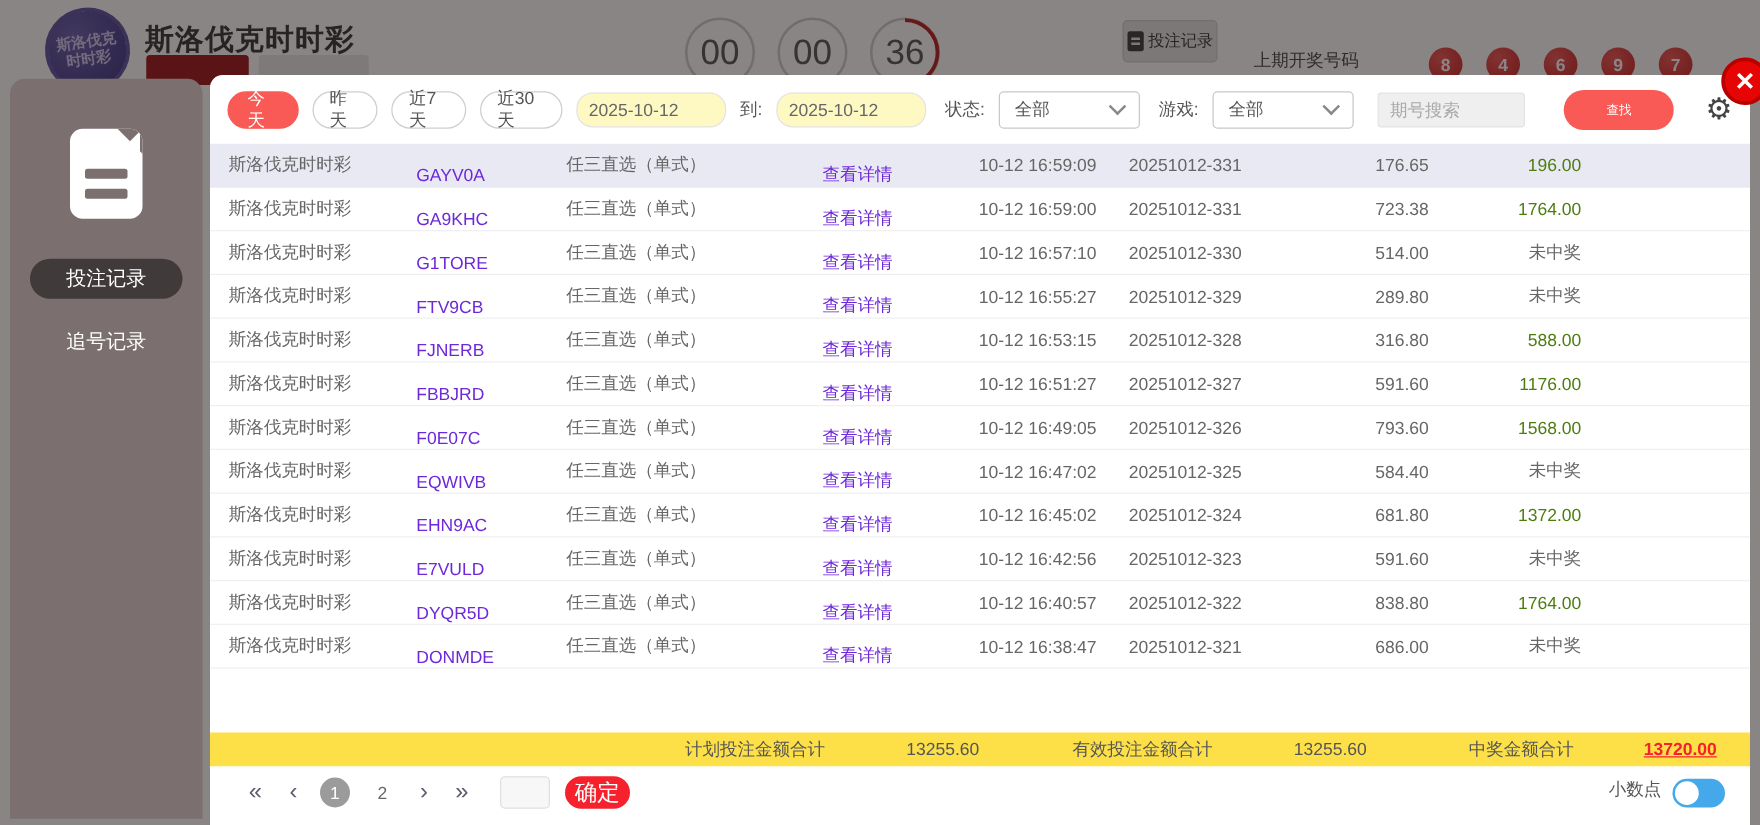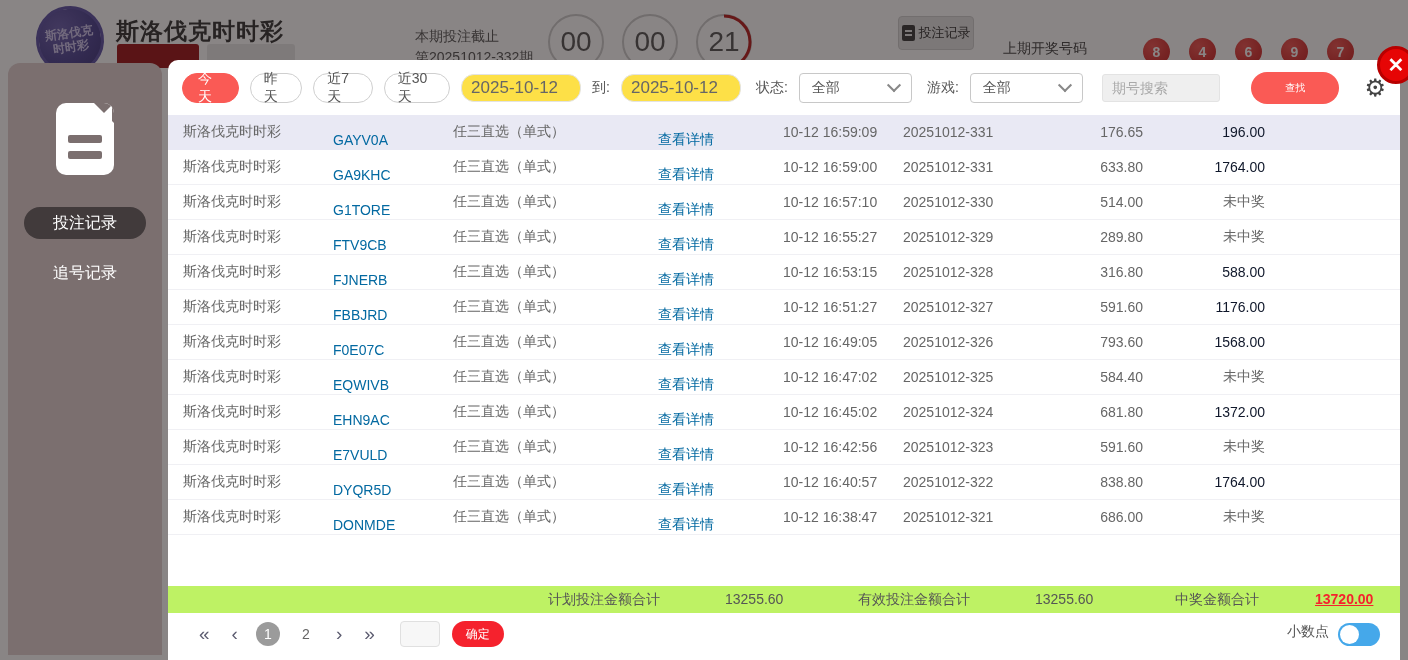--- a/index.html
+++ b/index.html
@@ -74,85 +74,81 @@
     position:absolute; left:1377px; top:46px; width:38px; height:38px; border-radius:50%; z-index:4;
     background:#e60505; border:3px solid #b80000; color:#fff; font-size:20px; font-weight:bold;
     display:flex; align-items:center; justify-content:center; cursor:pointer;
   }
 
   
   .filter-bar { display:flex; align-items:center; height:55px; padding:0 14px; gap:11px; }
   .pill { height:30px; border-radius:15px; display:flex; align-items:center; justify-content:center; font-size:14px; cursor:pointer; }
   .pill.red   { background:#fa5a55; color:#fff; padding:0 15px; border:1px solid #fa5a55; }
   .pill.plain { background:#fff; color:#555; padding:0 13px; border:1px solid #cfcfcf; }
-  .date-input { width:120px; height:28px; background:#fde047; border:1px solid #e3e3e3; border-radius:13px; color:#666; font-size:17px; padding:0 9px; }
+  .date-input { width:120px; height:28px; background:#fef9c3; border:1px solid #e3e3e3; border-radius:13px; color:#666; font-size:14px; padding:0 9px; }
   .lbl { font-size:14px; color:#555; white-space:nowrap; }
   .select {
     width:125px; height:30px; border:1px solid #c8c8c8; border-radius:4px; background:#fff;
     display:flex; align-items:center; justify-content:space-between; padding:0 12px; font-size:14px; color:#555; cursor:pointer;
   }
   .chev { width:10px; height:10px; border-right:2px solid #888; border-bottom:2px solid #888; transform:rotate(45deg) translate(-2px,-2px); }
   .search-input { width:118px; height:28px; background:#efefef; border:1px solid #e3e3e3; border-radius:3px; font-size:14px; padding:0 9px; color:#666; }
   .search-input::placeholder { color:#a9a9a9; }
   .find-btn { width:99px; height:32px; border:none; border-radius:16px; background:#fa5a55; color:#fff; font-size:10px; cursor:pointer; }
   .gear { font-size:24px; color:#444; margin-left:14px; cursor:pointer; line-height:1; }
 
   
   .grid {
     display:grid; grid-template-columns:150px 120px 205px 125px 120px 150px 90px 122px 100px;
     align-items:center; padding:0 10px 0 15px;
   }
   .thead { height:31px; background:#f4f4f6; color:#8b8b9a; font-size:14px; }
   .thead .num, .cell.num { text-align:right; }
   .row { height:35px; font-size:14px; color:#666; border-bottom:1px solid #f0f0f4; }
   .row.hl { background:#e9e9f4; border-bottom:1px solid #e9e9f4; }
-  .link { color:#0369a1; cursor:pointer;margin-top:16px; }
-  .win { color:#0f172a;padding-left:40px; }
-
-  
-  .summary-bar { position:absolute; left:0; top:526px; width:100%; height:27px; background:#bef264; font-size:14px; color:#555; }
+  .link { color:#6d28d9; cursor:pointer;margin-top:16px; }
+  .win { color:#4d7c0f;padding-left:40px; }
+
+  
+  .summary-bar { position:absolute; left:0; top:526px; width:100%; height:27px; background:#fde047; font-size:14px; color:#555; }
   .summary-bar span { position:absolute; top:5px; }
   .s-red { color:#f5222d; font-weight:bold;text-decoration:underline; }
 
   
   .pager { position:absolute; left:0; top:553px; width:100%; height:42px; display:flex; align-items:center; padding:0 20px; }
   .pg { font-size:19px; color:#5c5c70; margin:0 11px; cursor:pointer; user-select:none; }
   .pg-num { width:24px; height:24px; border-radius:50%; display:flex; align-items:center; justify-content:center; font-size:14px; color:#666; margin:0 7px; cursor:pointer; }
   .pg-num.active { background:#9b9b9b; color:#fff; }
   .pg-input { width:40px; height:26px; border:1px solid #e0e0e0; background:#f7f7f7; border-radius:4px; margin-left:14px; }
-  .ok-btn { margin-left:12px; width:52px; height:26px; border:none; border-radius:13px; background:#f5222d; color:#fff; font-size:12px; cursor:pointer; }
+  .ok-btn { margin-left:12px; width:52px; height:26px; border:none; border-radius:13px; background:#f5222d; color:#fff; font-size:18px; cursor:pointer; }
   .decimal { margin-left:auto; display:flex; align-items:flex-start; gap:9px; font-size:14px; color:#555; }
   .toggle { width:42px; height:23px; border-radius:12px; background:#45a8ea; position:relative; cursor:pointer; }
   .toggle .knob { position:absolute; left:2px; top:2px; width:19px; height:19px; border-radius:50%; background:#fff; }
 </style>
 </head>
 <body>
 
 <div class="base-header">
   <div class="logo-badge">
     <span>斯洛伐克</span>
     <span>时时彩</span>
   </div>
   <div class="page-title">斯洛伐克时时彩</div>
   <div class="tab-red"></div>
   <div class="tab-gray"></div>
 
-  <div class="deadline">
-    <div>本期投注截止</div>
-    <div>第20251012-332期</div>
-  </div>
 
   <div class="countdown">
     <div class="cd-circle">00</div>
     <div class="cd-circle">00</div>
     <div class="cd-circle">
       <svg viewBox="0 0 56 56">
         <circle cx="28" cy="28" r="26" fill="none" stroke="#b71c1c" stroke-width="3" stroke-dasharray="70 164" transform="rotate(-90 28 28)"></circle>
       </svg>
-      <span>21</span>
+      <span>36</span>
     </div>
   </div>
 
   <div class="record-btn">
     <span class="doc-glyph"></span>
     <span>投注记录</span>
   </div>
 
   <div class="last-draw-label">上期开奖号码</div>
   <div class="balls">
@@ -215,21 +211,21 @@
         <span class="cell num win">196.00</span>
         <span class="cell num"></span>
       </div>
       <div class="grid row">
         <span class="cell ">斯洛伐克时时彩</span>
         <span class="cell link">GA9KHC</span>
         <span class="cell ">任三直选（单式）</span>
         <span class="cell link">查看详情</span>
         <span class="cell ">10-12 16:59:00</span>
         <span class="cell ">20251012-331</span>
-        <span class="cell num">633.80</span>
+        <span class="cell num">723.38</span>
         <span class="cell num win">1764.00</span>
         <span class="cell num"></span>
       </div>
       <div class="grid row">
         <span class="cell ">斯洛伐克时时彩</span>
         <span class="cell link">G1TORE</span>
         <span class="cell ">任三直选（单式）</span>
         <span class="cell link">查看详情</span>
         <span class="cell ">10-12 16:57:10</span>
         <span class="cell ">20251012-330</span>

